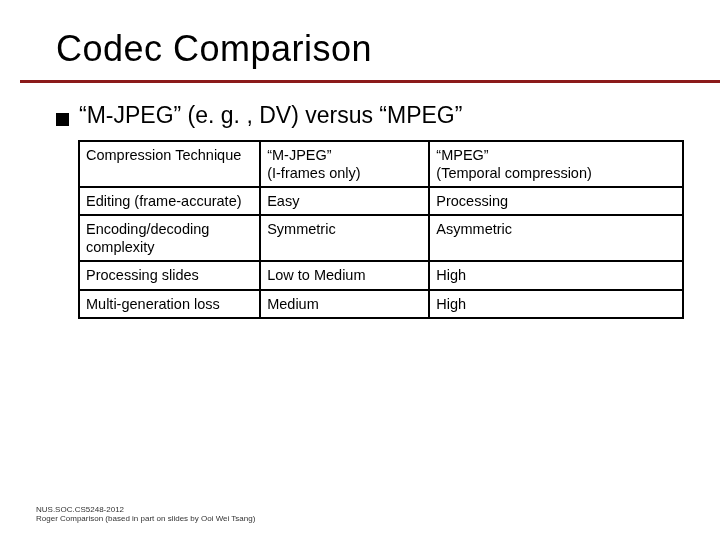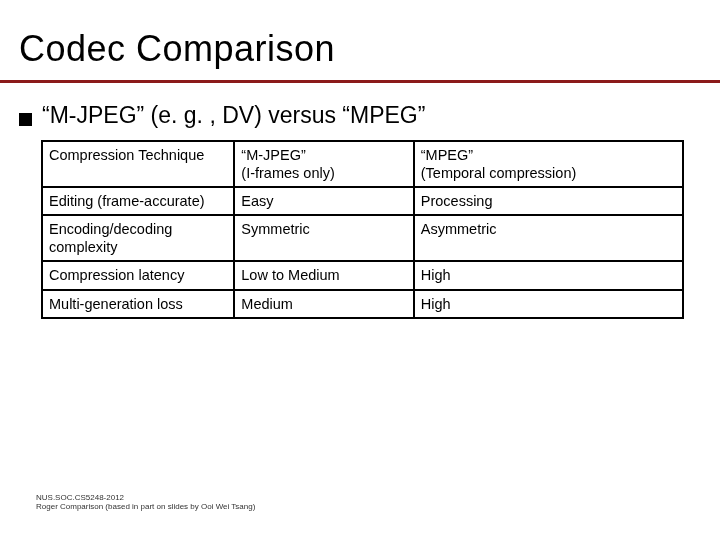--- a/index.html
+++ b/index.html
@@ -1,26 +1,26 @@
 <!DOCTYPE html>
 <html><head>
 <meta charset="utf-8">
 <style>
   * { box-sizing: border-box; margin: 0; padding: 0; }
   html, body { width: 720px; height: 540px; background: #fff; font-family: Verdana, Tahoma, Geneva, sans-serif; color: #000; }
-  .slide { position: relative; width: 720px; height: 540px; padding: 28px 36px 0 19px; }
+  .slide { position: relative; width: 720px; height: 540px; padding: 28px 36px 0 56px; }
   .title { font-size: 36px; font-weight: 400; letter-spacing: 0.5px; margin-bottom: 10px; }
   .rule { border: none; border-top: 3px solid #8b1a1a; margin: 0 -36px 18px -36px; }
   .bullet-row { display: flex; align-items: center; margin-bottom: 10px; }
   .bullet-sq { width: 13px; height: 13px; background: #000; margin-top: 8px; margin-right: 10px; flex-shrink: 0; }
   .bullet-text { font-size: 23px; line-height: 1.25; }
   table.cmp { border-collapse: collapse; width: 100%; margin: 6px 0 26px 22px; width: calc(100% - 22px); }
   table.cmp th, table.cmp td { border: 2px solid #000; padding: 4px 6px; font-size: 14.5px; text-align: left; font-weight: 400; vertical-align: top; line-height: 1.25; }
   table.cmp th { font-weight: 400; }
-  .footer { position: absolute; left: 36px; bottom: 28px; font-size: 8px; line-height: 1.2; color: #333; }
+  .footer { position: absolute; left: 36px; bottom: 16px; font-size: 8px; line-height: 1.2; color: #333; }
 </style>
 </head>
 <body>
 
 <div class="slide">
   <div class="title">Codec Comparison</div>
   <hr class="rule">
 
   <div class="bullet-row">
     <div class="bullet-sq"></div>
@@ -44,21 +44,21 @@
       <td>Editing (frame-accurate)</td>
       <td>Easy</td>
       <td>Processing</td>
     </tr>
     <tr>
       <td>Encoding/decoding complexity</td>
       <td>Symmetric</td>
       <td>Asymmetric</td>
     </tr>
     <tr>
-      <td>Compression latency</td>
+      <td>Processing slides</td>
       <td>Low to Medium</td>
       <td>High</td>
     </tr>
     <tr>
       <td>Multi-generation loss</td>
       <td>Medium</td>
       <td>High</td>
     </tr>
   </tbody>
     </table>

